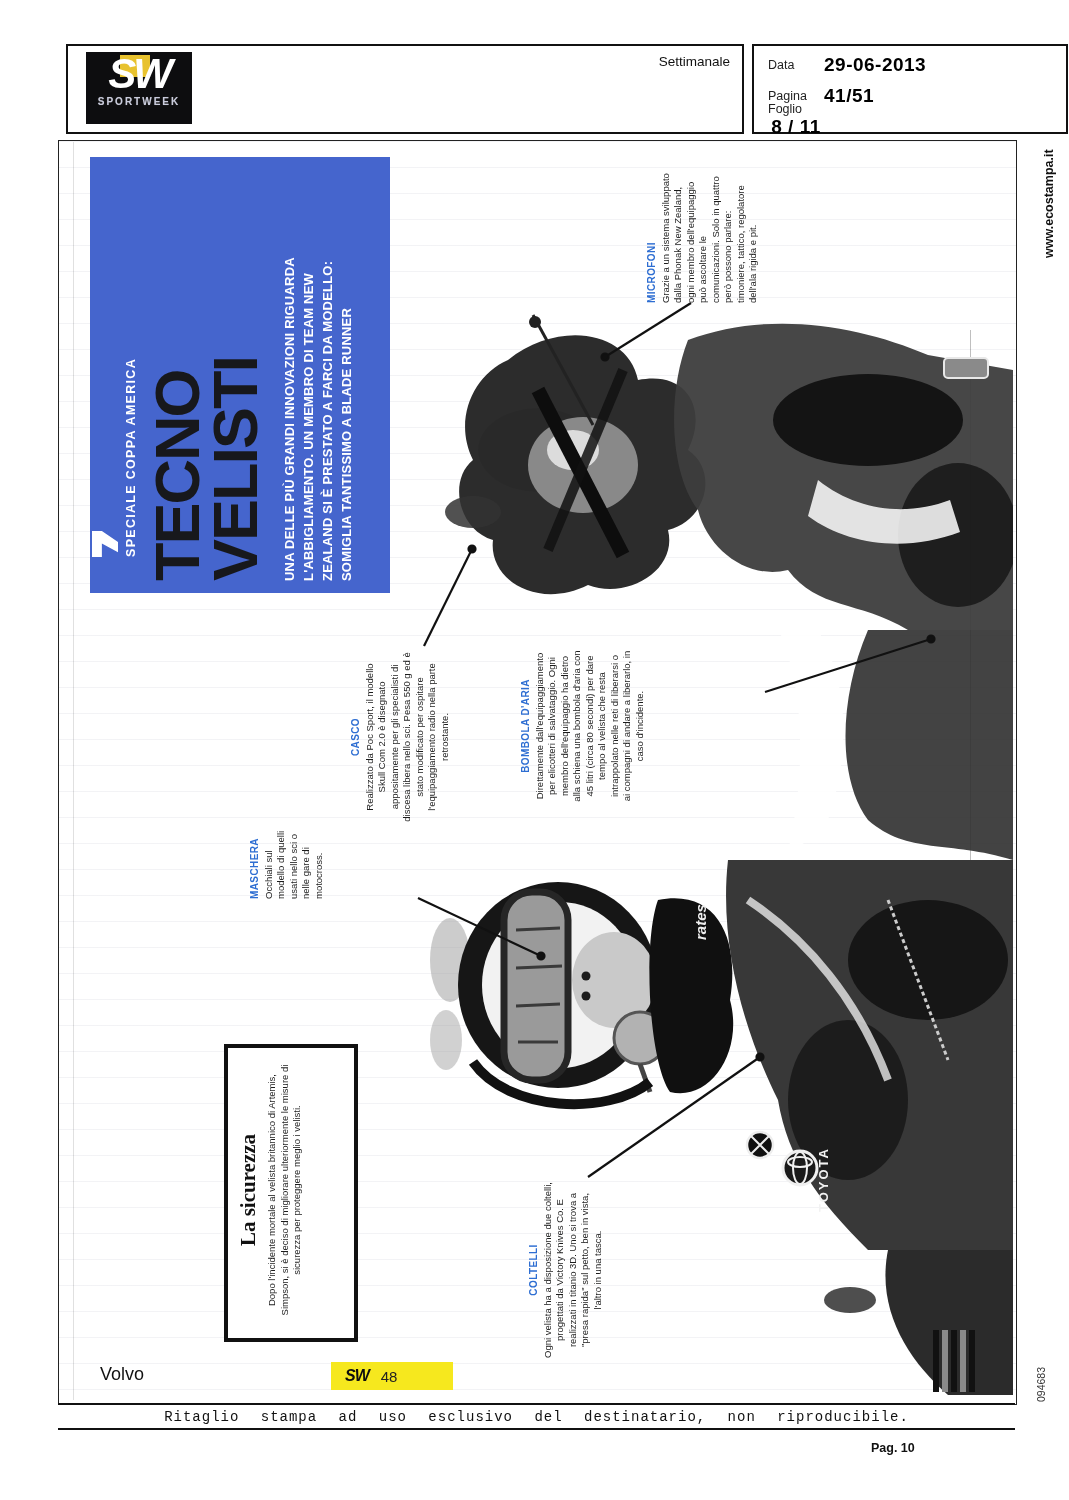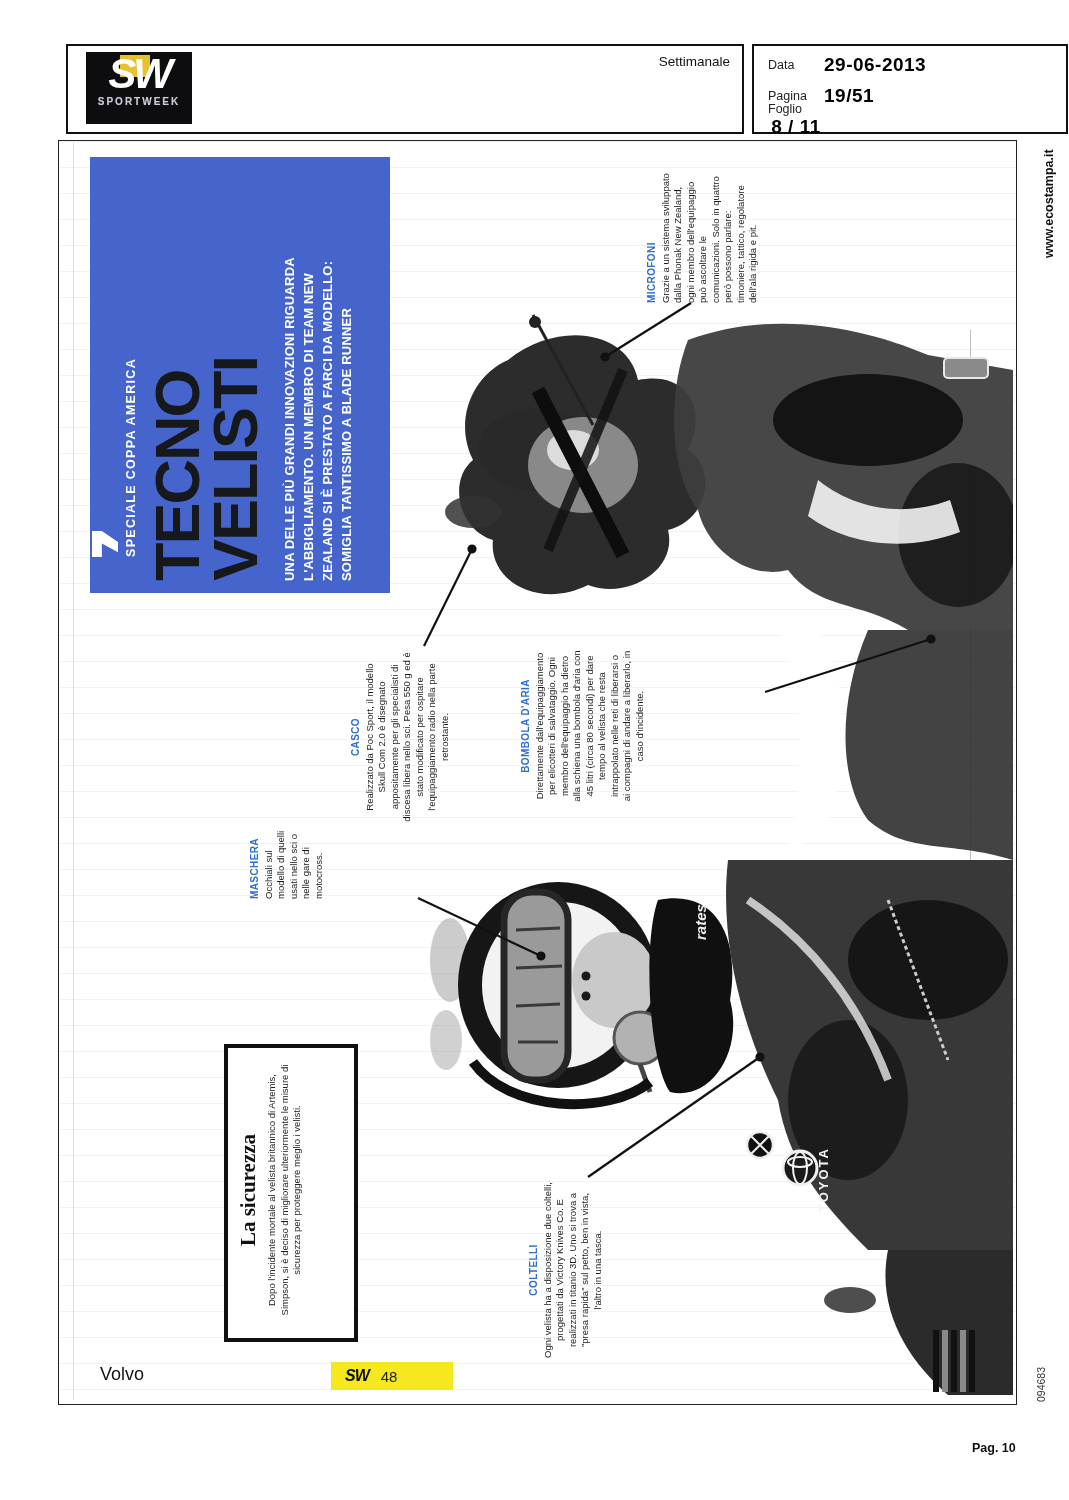--- a/index.html
+++ b/index.html
@@ -60,21 +60,21 @@
          align-items:center;gap:12px;padding-left:14px;box-sizing:border-box;}
   .badge .bsw{font-weight:900;font-style:italic;font-size:16px;color:#0d0d0f;letter-spacing:-1px;}
   .badge .bnum{font-size:15px;color:#222;}
 
   
   .strip{left:30px;top:1403px;width:957px;height:27px;border-top:2px solid #111;
          border-bottom:2px solid #111;display:flex;align-items:center;justify-content:center;
          font-family:"Liberation Mono",monospace;font-size:14px;word-spacing:12px;letter-spacing:1px;
          color:#111;box-sizing:border-box;}
   .client{left:72px;top:1364px;font-size:18px;color:#111;}
-  .pagenum{left:944px;top:1441px;font-size:12.5px;font-weight:700;color:#111;}
+  .pagenum{left:843px;top:1441px;font-size:12.5px;font-weight:700;color:#111;}
 
   svg text{font-family:"Liberation Sans",sans-serif;}
 </style>
 </head>
 <body>
 
 <div class="page">
 
   <div class="abs logo-box">
     <div class="sw-logo">
@@ -85,21 +85,21 @@
     <div class="settimanale">Settimanale</div>
   </div>
 
   <div class="abs data-box">
     <div class="data-row" style="top:6px;">
       <span class="lbl">Data</span>
       <span class="val">29-06-2013</span>
     </div>
     <div class="data-row" style="top:37px;">
       <span class="lbl">Pagina</span>
-      <span class="val">19/51</span>
+      <span class="val">41/51</span>
     </div>
     <div class="data-row" style="top:56px;flex-direction:column;">
       <span class="lbl">Foglio</span>
       <span class="val">8 / 11</span>
     </div>
   </div>
 
   <div class="vrot ecostampa">www.ecostampa.it</div>
   <div class="vrot code">094683</div>
 
@@ -220,16 +220,17 @@
   <div class="vrot safety-inner">
     <div class="safety-title">La sicurezza</div>
     <div class="safety-text">Dopo l'incidente mortale al velista britannico di Artemis, Simpson, si è deciso di migliorare ulteriormente le misure di sicurezza per proteggere meglio i velisti.</div>
   </div>
 
   <div class="abs badge">
     <span class="bsw">SW</span>
     <span class="bnum">48</span>
   </div>
 
+  <div class="abs strip">Ritaglio stampa ad uso esclusivo del destinatario, non riproducibile.</div>
   <div class="abs client">Volvo</div>
   <div class="abs pagenum">Pag. 10</div>
 
 </div>
 
 </body></html>

